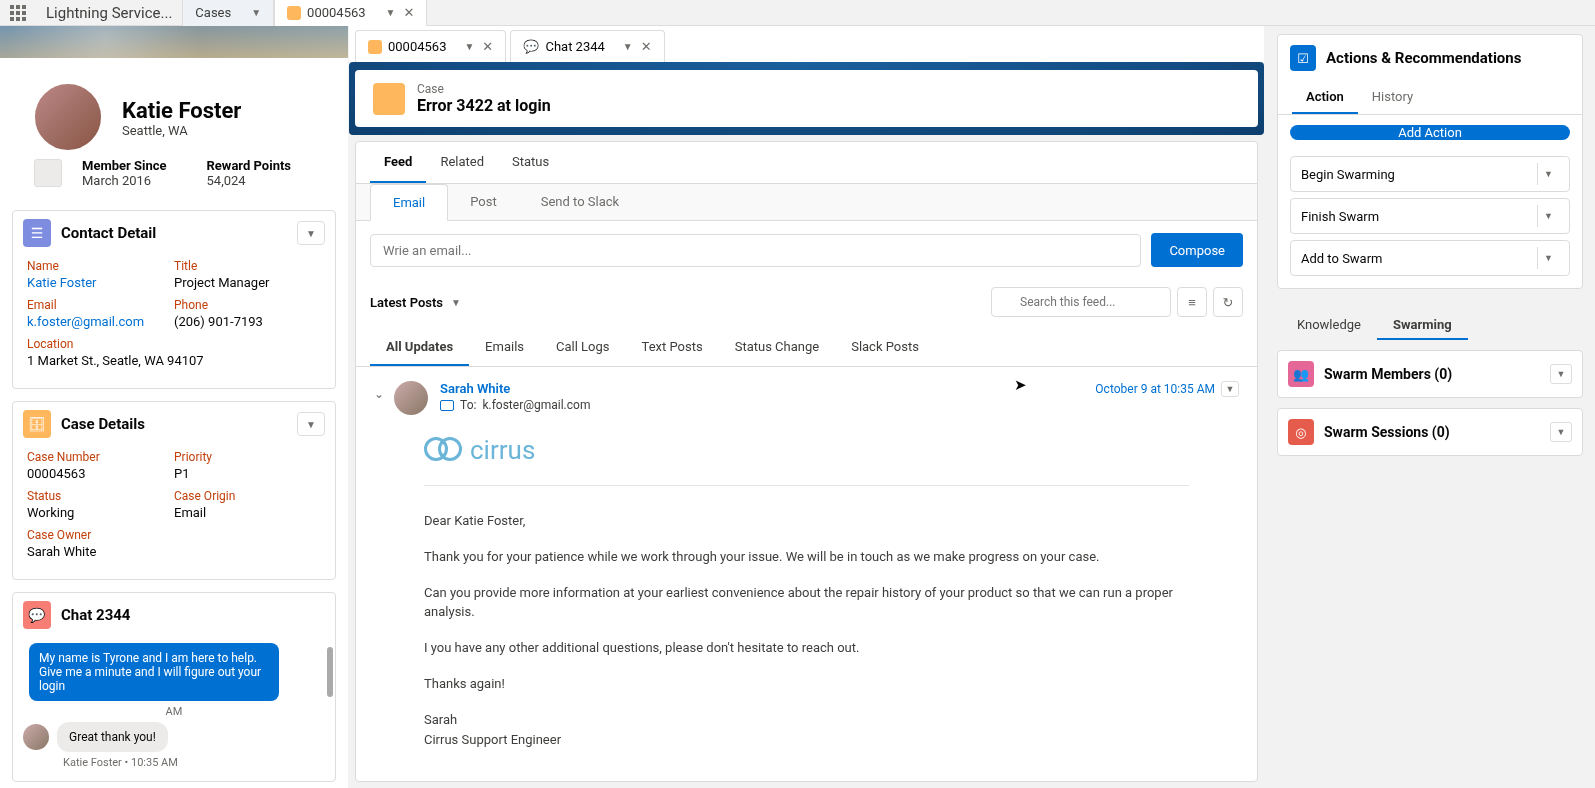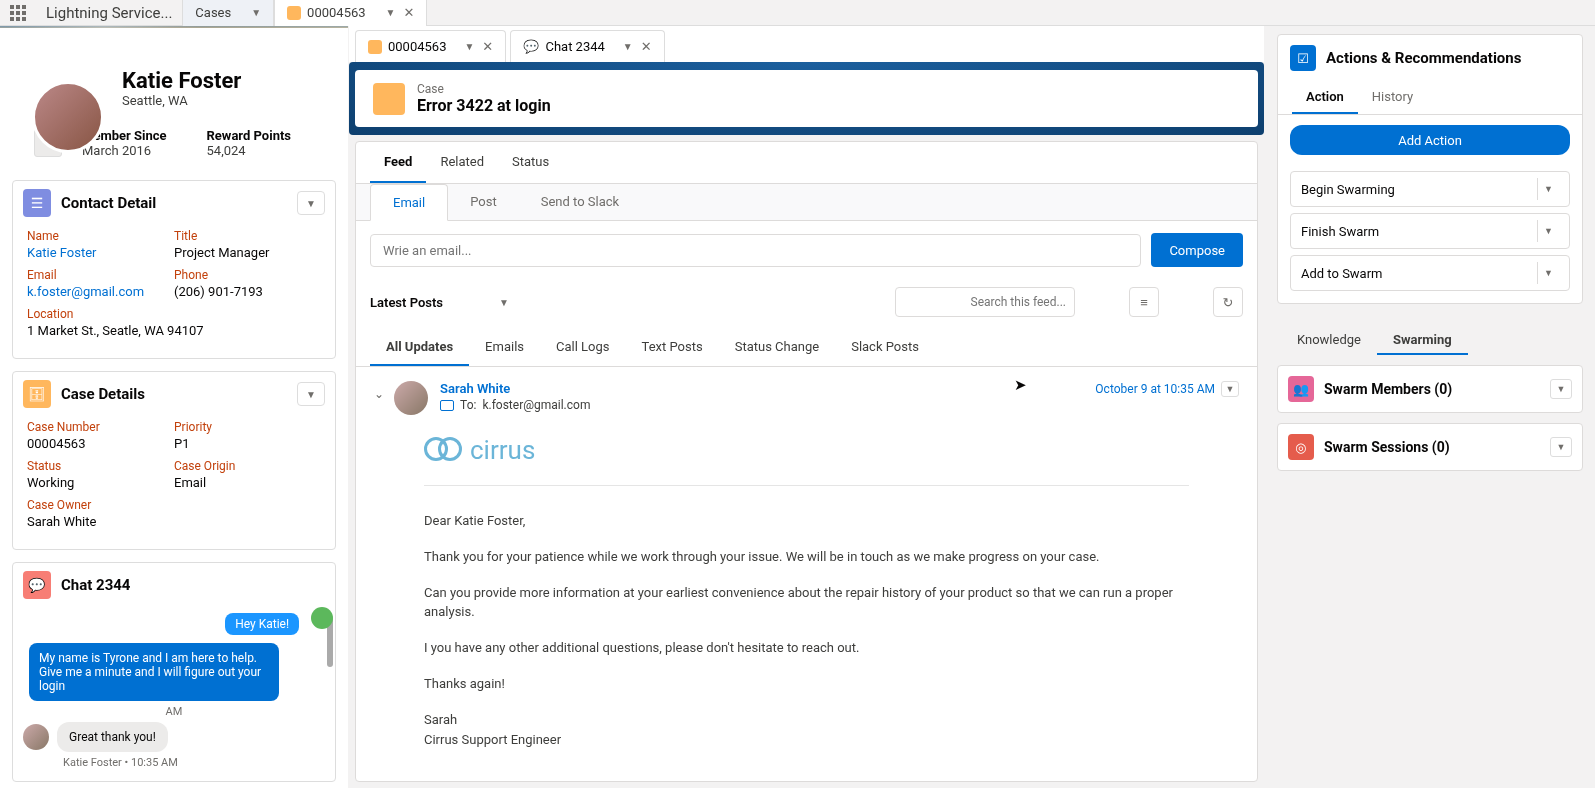--- a/index.html
+++ b/index.html
@@ -74,25 +74,25 @@
 .feed-tab{padding:12px 14px;font-size:13px;color:#3e3e3c;border-bottom:2px solid transparent;}
 .feed-tab.active{border-color:#0070d2;font-weight:700;color:#080707;}
 
 .composer-tabs{display:flex;border-bottom:1px solid #dddbda;background:#f9f9fa;padding:0 14px;}
 .comp-tab{padding:10px 22px;font-size:13px;color:#706e6b;}
 .comp-tab.active{background:#fff;border:1px solid #dddbda;border-bottom:1px solid #fff;margin-bottom:-1px;color:#0070d2;border-radius:4px 4px 0 0;}
 .composer-row{display:flex;padding:12px 14px;gap:10px;align-items:center;}
 .email-input{flex:1;height:33px;border:1px solid #dddbda;border-radius:4px;padding:0 12px;font-size:13px;color:#706e6b;}
 .compose-btn{height:34px;padding:0 18px;background:#0070d2;color:#fff;border:none;border-radius:4px;font-size:13px;}
 
-.feed-filter-row{display:flex;align-items:center;padding:8px 14px 12px;gap:48px;}
+.feed-filter-row{display:flex;align-items:center;padding:8px 14px 12px;}
 .latest-posts{font-size:13px;font-weight:600;margin-right:8px;}
 .drop-tri{font-size:10px;color:#706e6b;}
 .spacer{flex:1;}
-.search-feed{width:180px;height:30px;border:1px solid #dddbda;border-radius:4px;padding:0 8px 0 28px;font-size:12px;color:#706e6b;position:relative;text-align:right;}
+.search-feed{width:180px;height:30px;border:1px solid #dddbda;border-radius:4px;padding:0 8px 0 28px;font-size:12px;color:#706e6b;position:relative;}
 .search-wrap{position:relative;}
 .search-wrap .mag{position:absolute;left:8px;top:7px;font-size:13px;color:#706e6b;}
 .sq-btn{width:30px;height:30px;border:1px solid #dddbda;border-radius:4px;margin-left:6px;display:flex;align-items:center;justify-content:center;color:#706e6b;}
 
 .update-tabs{display:flex;border-bottom:1px solid #dddbda;padding:0 14px;}
 .u-tab{padding:10px 16px;font-size:13px;color:#3e3e3c;}
 .u-tab.active{border-bottom:2px solid #0070d2;font-weight:700;}
 
 .feed-item{padding:14px 18px;}
 .feed-item-head{display:flex;align-items:flex-start;}
@@ -114,21 +114,21 @@
 .email-p{font-size:13px;color:#3e3e3c;margin-bottom:18px;line-height:1.4;}
 
 
 .panel{background:#fff;border:1px solid #dddbda;border-radius:4px;margin-bottom:10px;}
 .panel-head{display:flex;align-items:center;padding:10px 12px;}
 .panel-ico{width:26px;height:26px;background:#0070d2;border-radius:4px;margin-right:10px;display:flex;align-items:center;justify-content:center;color:#fff;font-size:13px;}
 .panel-title{font-size:15px;font-weight:700;}
 .ar-tabs{display:flex;padding:0 14px;border-bottom:1px solid #dddbda;}
 .ar-tab{padding:8px 14px;font-size:13px;color:#706e6b;}
 .ar-tab.active{border-bottom:2px solid #0070d2;color:#080707;font-weight:600;}
-.add-action{margin:10px 12px;height:30px;background:#0070d2;color:#fff;border:none;border-radius:12px;width:calc(100% - 24px);font-size:13px;}
+.add-action{margin:10px 12px;height:15px;background:#0070d2;color:#fff;border:none;border-radius:12px;width:calc(100% - 24px);font-size:13px;}
 .action-row{margin:6px 12px;height:36px;border:1px solid #dddbda;border-radius:4px;display:flex;align-items:center;padding:0 10px;font-size:13px;}
 .action-row .dd{margin-left:auto;width:22px;height:22px;border-left:1px solid #dddbda;display:flex;align-items:center;justify-content:center;font-size:9px;color:#706e6b;}
 
 .ks-tabs{display:flex;padding:12px 4px 0;}
 .ks-tab{padding:6px 16px;font-size:13px;color:#3e3e3c;}
 .ks-tab.active{border-bottom:2px solid #0070d2;font-weight:700;}
 
 .swarm-card{background:#fff;border:1px solid #dddbda;border-radius:4px;margin-top:10px;display:flex;align-items:center;padding:10px;}
 .swarm-ico{width:26px;height:26px;border-radius:4px;margin-right:10px;display:flex;align-items:center;justify-content:center;color:#fff;}
 .swarm-ico.pink{background:#e56798;}
@@ -262,24 +262,20 @@
       </div>
     </div>
 
     <div class="card">
       <div class="card-head">
         <div class="ico salmon">💬</div>
         <div class="card-title">Chat 2344</div>
       </div>
       <div class="chat-body">
         <div class="scrollbar-chat"></div>
-        <div style="overflow:hidden;">
-            <div class="bubble-out small">Hey Katie!</div>
-            <div class="avatar-xs" style="right:2px;top:0;"></div>
-          </div>
         <div style="clear:both;"></div>
         <div class="bubble-out">My name is Tyrone and I am here to help. Give me a minute and I will figure out your login</div>
         <div class="ts-center">AM</div>
         <div style="position:relative;">
           <div style="width:26px;height:26px;border-radius:50%;background:linear-gradient(135deg,#caa,#876);position:absolute;left:0;top:2px;"></div>
           <div class="bubble-in">Great thank you!</div>
         </div>
         <div class="chat-meta">Katie Foster • 10:35 AM</div>
       </div>
     </div>

